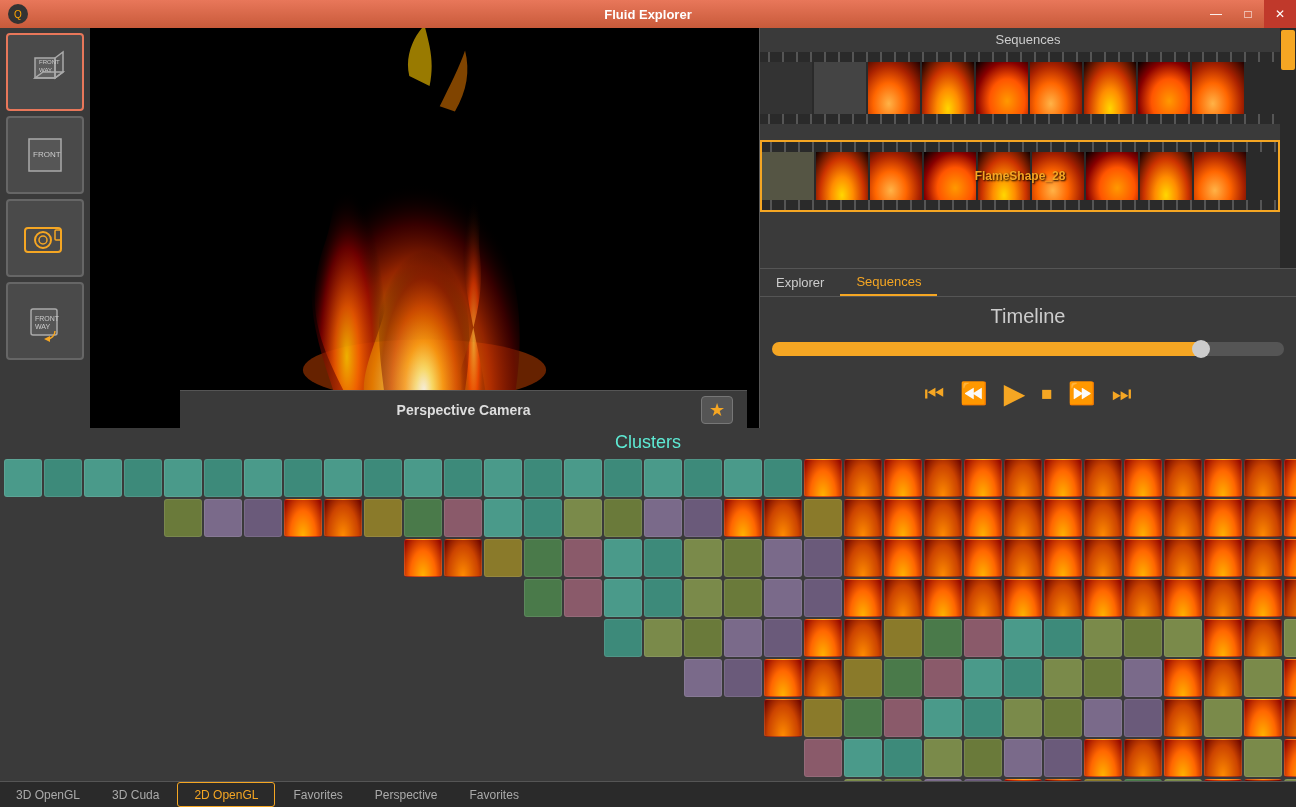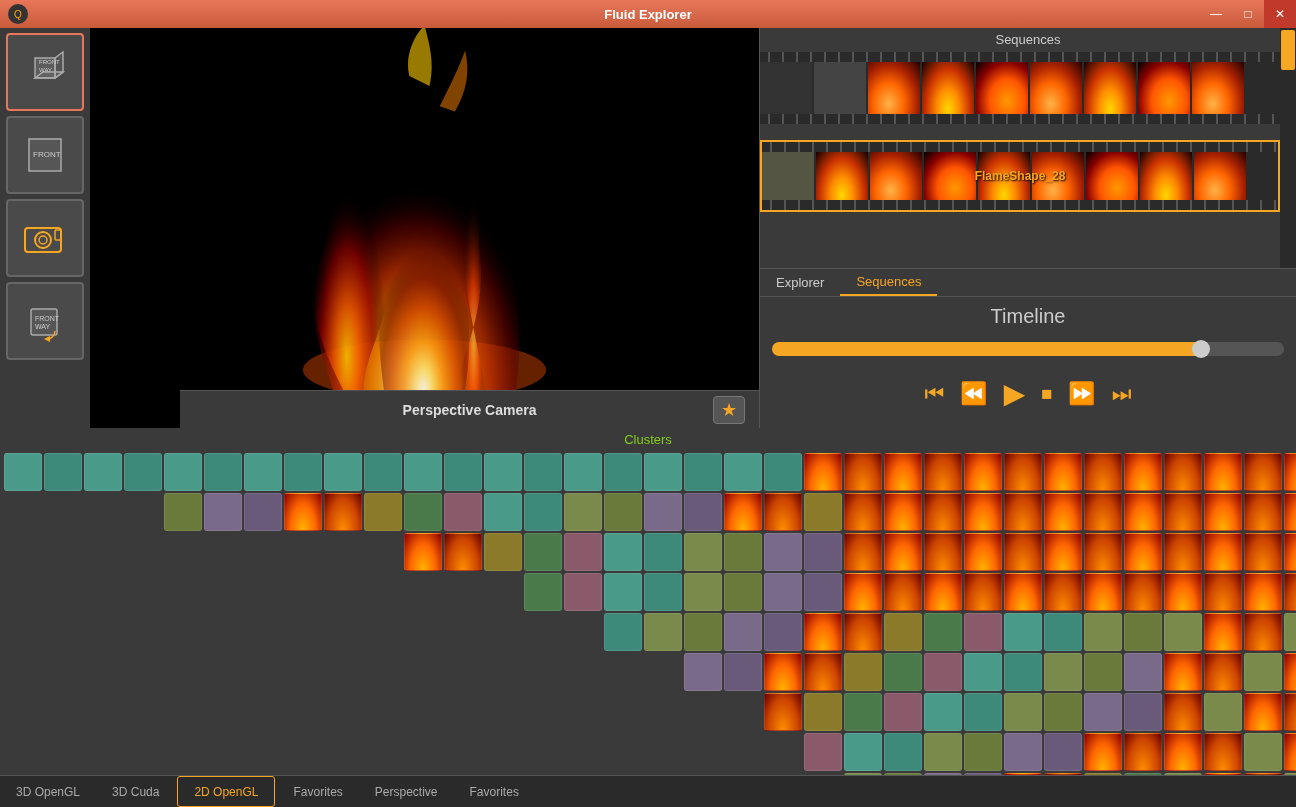--- a/index.html
+++ b/index.html
@@ -104,21 +104,21 @@
       flex: 1;
       background: #000;
       position: relative;
       overflow: hidden;
     }
 
     #viewport-footer {
       position: absolute;
       bottom: 0;
       left: 90px;
-      right: 0;
+      right: 12px;
       height: 38px;
       background: #3a3a3a;
       display: flex;
       align-items: center;
       justify-content: center;
       border-top: 1px solid #555;
     }
     #star-btn {
       position: absolute;
       right: 14px;
@@ -298,22 +298,22 @@
 
     
     #bottom-section {
       flex: 1;
       background: #3a3a3a;
       overflow: hidden;
       position: relative;
     }
     #clusters-header {
       text-align: center;
-      font-size: 13px;
-      color: #84cc16;
+      font-size: 18px;
+      color: #5eead4;
       padding: 4px 0;
       background: #3a3a3a;
     }
 
     #clusters-area {
       width: 100%;
       height: calc(100% - 22px);
       overflow: hidden;
       position: relative;
     }
@@ -342,21 +342,21 @@
     .cl-purple { background: #7a6a8a; }
     .cl-purple2 { background: #6a5a7a; }
     .cl-fire { background: radial-gradient(ellipse at center bottom, #ffb300 0%, #ff6600 50%, #8b0000 100%); }
     .cl-fire2 { background: radial-gradient(ellipse at center bottom, #ff8c00 0%, #cc4400 60%, #660000 100%); }
     .cl-yellow { background: #8a7a2a; }
     .cl-green { background: #4a7a4a; }
     .cl-pink { background: #8a5a6a; }
 
     
     #bottom-tabs {
-      height: 32px;
+      height: 26px;
       background: #2a2a2a;
       display: flex;
       align-items: center;
       border-top: 1px solid #555;
     }
     .bot-tab {
       padding: 4px 16px;
       font-size: 12px;
       cursor: pointer;
       color: #aaa;

